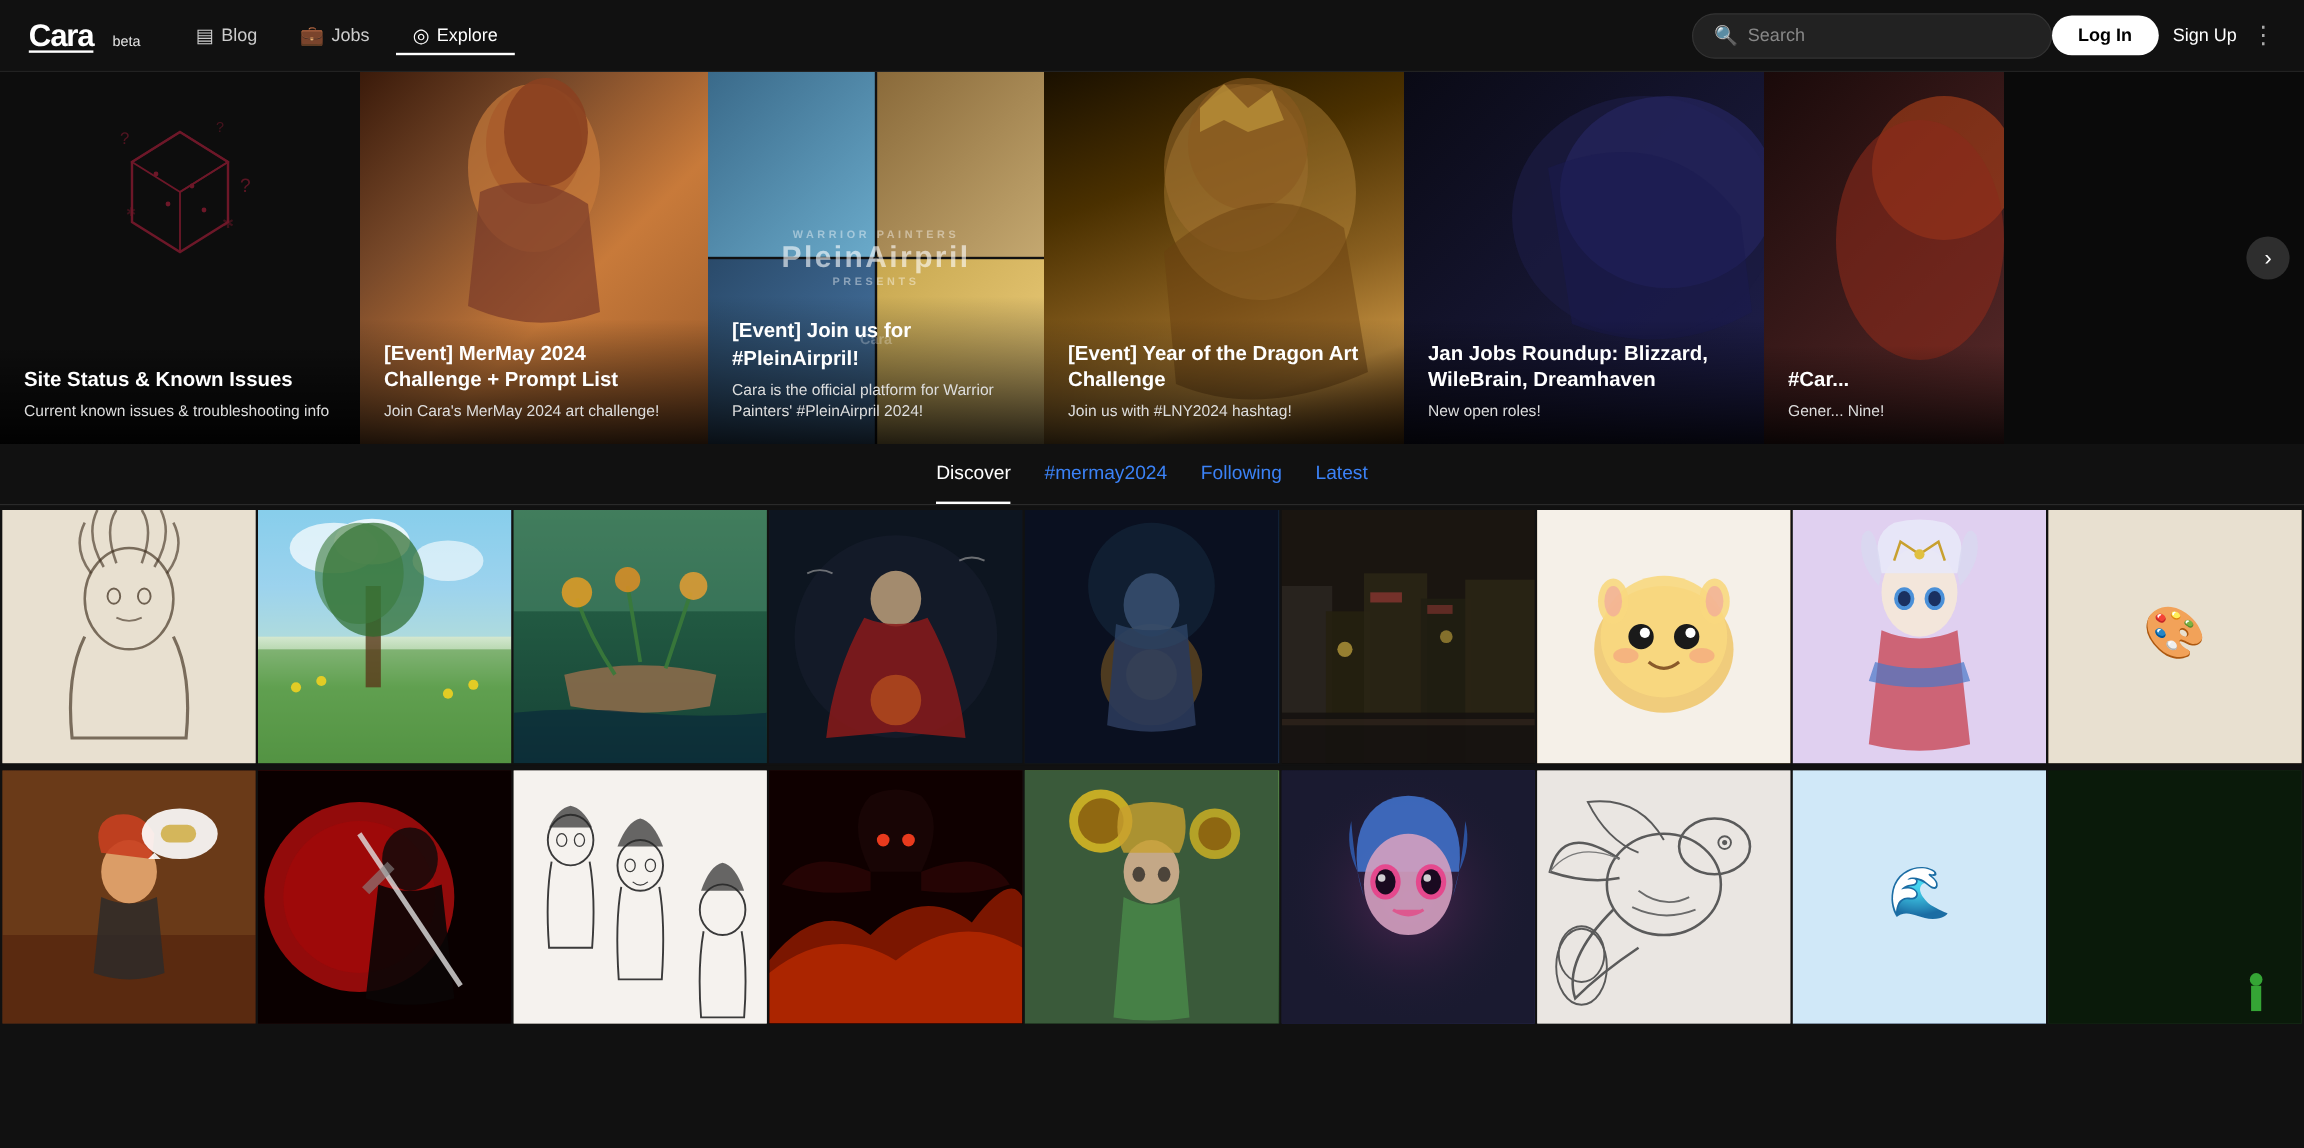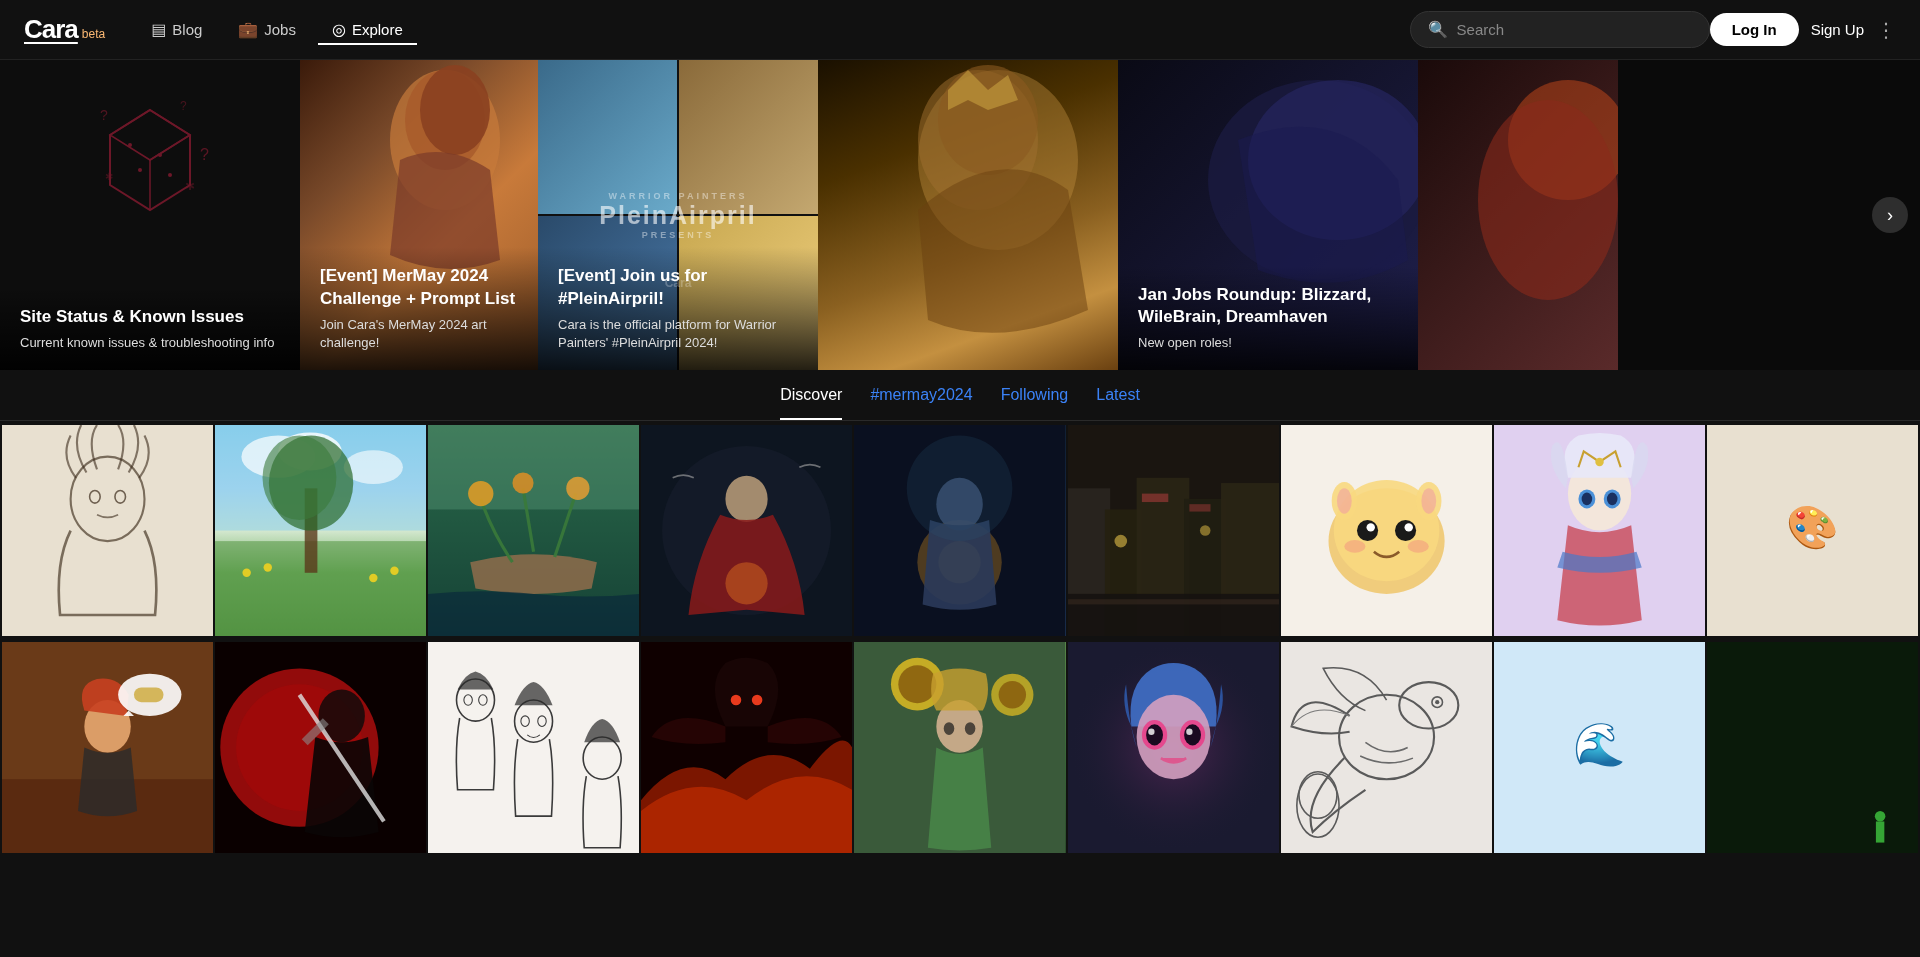--- a/index.html
+++ b/index.html
@@ -26,21 +26,22 @@
     .logo-text {
       font-size: 26px;
       font-weight: 700;
       color: #fff;
       letter-spacing: -1px;
       text-decoration: underline;
       text-underline-offset: 4px;
     }
     .logo-beta {
       font-size: 12px;
-      color: #fdba74;
+      color: #e5e5e5;
+      margin-left: 12px;
     }
     .nav-links {
       display: flex;
       align-items: center;
       gap: 8px;
       flex: 1;
     }
     .nav-item {
       display: flex;
       align-items: center;
@@ -286,21 +287,21 @@
         <text x="115" y="100" fill="#cc2244" font-size="12" opacity="0.5">✱</text>
         <text x="35" y="90" fill="#cc2244" font-size="10" opacity="0.5">✱</text>
       </svg>
     </div>
     <div class="hero-card-overlay" style="position:absolute;bottom:0;left:0;right:0;padding:18px 20px;background:linear-gradient(to top,rgba(0,0,0,0.9) 0%,transparent 100%);">
       <div class="hero-card-title">Site Status &amp; Known Issues</div>
       <div class="hero-card-sub">Current known issues &amp; troubleshooting info</div>
     </div>
   </div>
 
-  <div class="hero-card hero-card-2" style="width:238px;height:310px;">
+  <div class="hero-card hero-card-2" style="width:290px;height:310px;">
     <div style="width:100%;height:100%;background:linear-gradient(135deg,#3a1a0a 0%,#7a4a2a 30%,#c87a3a 60%,#9a5a2a 100%);position:relative;">
 
       <svg width="290" height="310" viewBox="0 0 290 310" style="position:absolute;top:0;left:0;">
         <ellipse cx="145" cy="80" rx="55" ry="70" fill="#c87a3a" opacity="0.7"></ellipse>
         <ellipse cx="145" cy="60" rx="40" ry="50" fill="#a85a2a" opacity="0.8"></ellipse>
         <ellipse cx="155" cy="50" rx="35" ry="45" fill="#8a4020" opacity="0.9"></ellipse>
         <path d="M 100 100 Q 145 80 190 110 L 200 200 Q 145 220 90 195 Z" fill="#7a3a2a" opacity="0.7"></path>
       </svg>
     </div>
     <div class="hero-card-overlay" style="position:absolute;bottom:0;left:0;right:0;padding:18px 20px;background:linear-gradient(to top,rgba(0,0,0,0.85) 0%,transparent 100%);">
@@ -335,20 +336,24 @@
       <svg width="300" height="310" viewBox="0 0 300 310" style="position:absolute;">
 
         <ellipse cx="180" cy="100" rx="80" ry="90" fill="#c49040" opacity="0.4"></ellipse>
         <ellipse cx="160" cy="80" rx="60" ry="70" fill="#a07030" opacity="0.5"></ellipse>
         <ellipse cx="170" cy="60" rx="50" ry="55" fill="#8a5a20" opacity="0.6"></ellipse>
         <path d="M 100 150 Q 180 80 250 130 L 270 250 Q 180 290 110 260 Z" fill="#6a4010" opacity="0.5"></path>
 
         <path d="M 130 30 L 150 10 L 170 30 L 190 15 L 200 40 L 170 50 L 150 40 L 130 50 Z" fill="#c8a040" opacity="0.6"></path>
       </svg>
     </div>
+    <div class="hero-card-overlay" style="position:absolute;bottom:0;left:0;right:0;padding:18px 20px;background:linear-gradient(to top,rgba(0,0,0,0.85) 0%,transparent 100%);">
+      <div class="hero-card-title">[Event] Year of the Dragon Art Challenge</div>
+      <div class="hero-card-sub">Join us with #LNY2024 hashtag!</div>
+    </div>
   </div>
 
   <div class="hero-card hero-card-5" style="width:300px;height:310px;position:relative;">
     <div style="width:100%;height:100%;background:linear-gradient(135deg,#0a0a15 0%,#151530 50%,#202050 100%);position:relative;overflow:hidden;">
 
       <svg width="300" height="310" viewBox="0 0 300 310" style="position:absolute;">
         <ellipse cx="200" cy="120" rx="110" ry="100" fill="#1a1a40" opacity="0.8"></ellipse>
         <ellipse cx="220" cy="100" rx="90" ry="80" fill="#252560" opacity="0.7"></ellipse>
         <path d="M 120 80 Q 220 40 280 120 L 290 200 Q 220 240 140 210 Z" fill="#1a1a50" opacity="0.5"></path>
       </svg>
@@ -359,20 +364,24 @@
     </div>
   </div>
 
   <div class="hero-card hero-card-6" style="width:200px;height:310px;position:relative;overflow:hidden;">
     <div style="width:100%;height:100%;background:linear-gradient(135deg,#1a0a0a 0%,#3a1a1a 50%,#5a2a2a 100%);position:relative;">
       <svg width="200" height="310" viewBox="0 0 200 310" style="position:absolute;">
         <circle cx="150" cy="80" r="60" fill="#c84a1a" opacity="0.5"></circle>
         <ellipse cx="130" cy="140" rx="70" ry="100" fill="#8a2a1a" opacity="0.6"></ellipse>
       </svg>
     </div>
+    <div class="hero-card-overlay" style="position:absolute;bottom:0;left:0;right:0;padding:18px 20px;background:linear-gradient(to top,rgba(0,0,0,0.85) 0%,transparent 100%);">
+      <div class="hero-card-title">#Car...</div>
+      <div class="hero-card-sub">Gener... Nine!</div>
+    </div>
   </div>
 
   <button class="hero-arrow">›</button>
 </div>
 
 <div class="tabs">
   <div class="tab active">Discover</div>
   <div class="tab">#mermay2024</div>
   <div class="tab">Following</div>
   <div class="tab">Latest</div>

